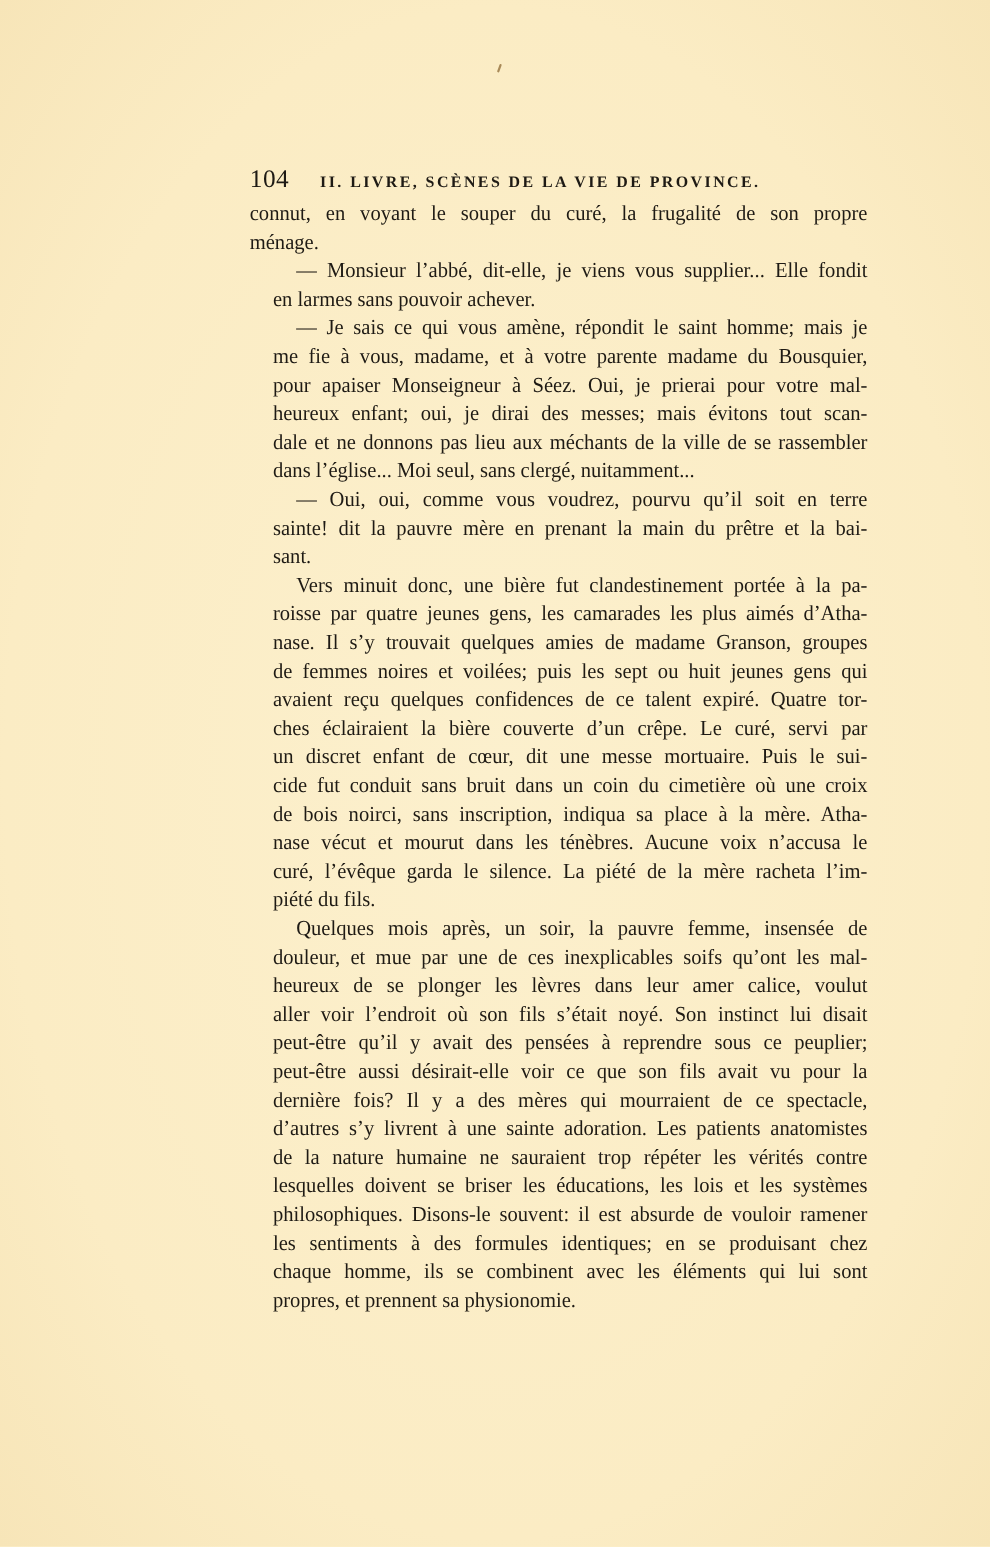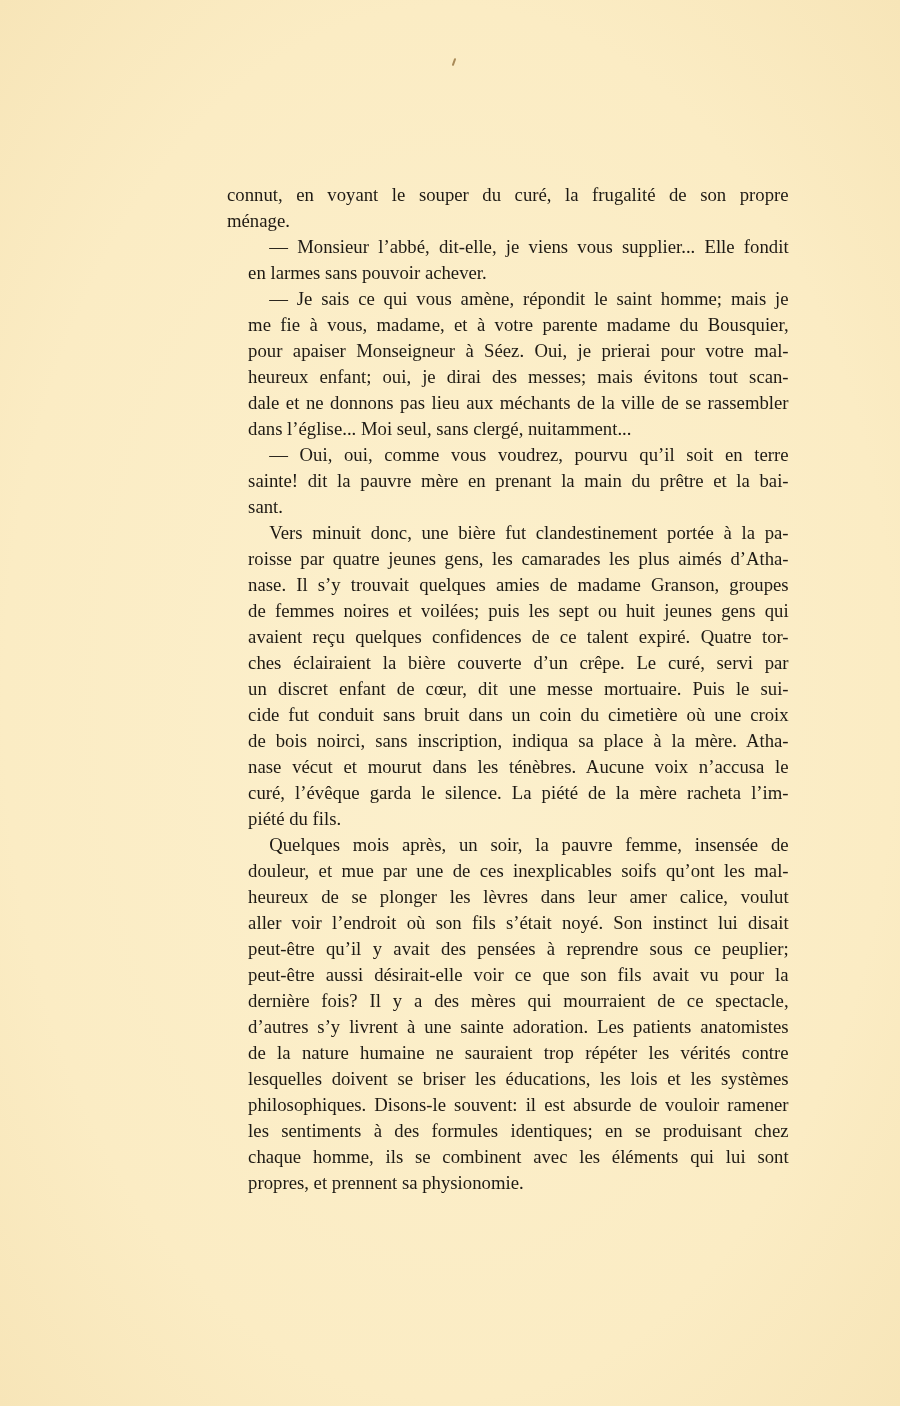--- a/index.html
+++ b/index.html
@@ -83,20 +83,24 @@
     .line.indent {
       padding-left: 22px;
     }
   </style>
 </head>
 <body>
 
 <div class="page">
   <div class="speck"></div>
 
+  <div class="running-head">
+    <span class="page-number">104</span>
+    <span class="head-title">II. LIVRE, SCÈNES DE LA VIE DE PROVINCE.</span>
+  </div>
 
   <div class="text-block" id="text-block">
       <div class="para noindent">
         <span class="line">connut, en voyant le souper du curé, la frugalité de son propre</span>
         <span class="line last">ménage.</span>
       </div>
       <div class="para">
         <span class="line indent">— Monsieur l’abbé, dit-elle, je viens vous supplier... Elle fondit</span>
         <span class="line last">en larmes sans pouvoir achever.</span>
       </div>

